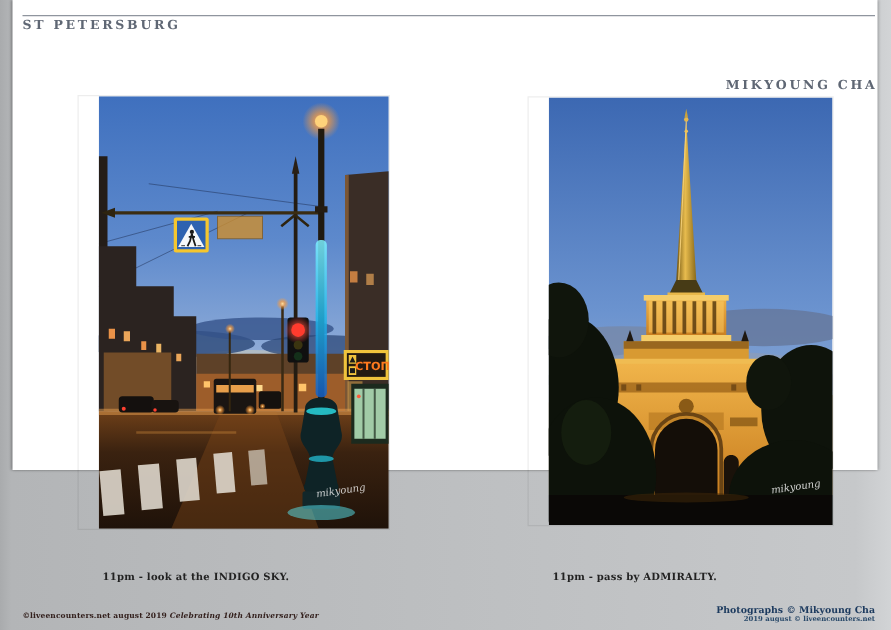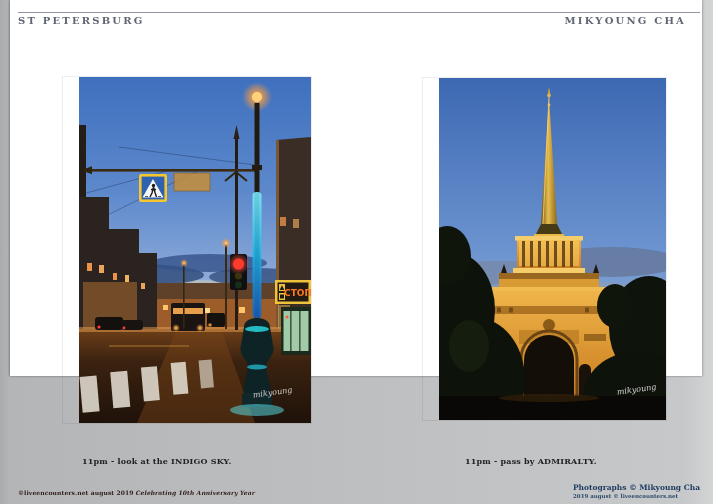--- a/index.html
+++ b/index.html
@@ -5,33 +5,33 @@
   html,body{margin:0;padding:0;width:713px;height:504px;overflow:hidden;
     font-family:"DejaVu Serif","Liberation Serif",serif;}
   body{background:linear-gradient(90deg,#a9abad 0,#b3b5b7 9px,#c6c8ca 96%,#d2d4d6 100%);}
   .page{position:absolute;left:10px;top:0;width:692px;height:376px;background:#ffffff;
     box-shadow:-1px 0 2px rgba(0,0,0,.30),1px 0 2px rgba(0,0,0,.18);}
   .header-rule{position:absolute;left:8px;top:12px;width:682px;height:0;
     border-top:1px solid #8f959e;}
   .hdr{position:absolute;top:15px;font-size:10px;font-weight:bold;letter-spacing:2.2px;
     color:#5f6774;white-space:nowrap;}
   .hdr.left{left:8px;}
-  .hdr.right{right:18px;margin-right:-2px;}
+  .hdr.right{right:2px;margin-right:-2px;margin-top:48px;}
   .photo{position:absolute;outline:1px solid rgba(0,0,0,.07);padding-left:16px;}
   .photo svg{display:block;width:100%;height:100%;}
   .photo-left{left:53px;top:77px;width:232px;height:346px;}
   .photo-right{left:413px;top:78px;width:227px;height:342px;}
   .caption{position:absolute;top:456px;font-size:8px;font-weight:bold;color:#222222;
     letter-spacing:.2px;margin-left:19px;}
   .caption-left{left:53px;}
-  .caption-right{left:436px;text-align:right;}
+  .caption-right{left:413px;text-align:right;}
   .footer-left{position:absolute;left:8px;top:489px;font-size:6px;font-weight:bold;
     color:#33201d;letter-spacing:.1px;}
   .footer-left .it{font-style:italic;}
-  .footer-right{position:absolute;right:2px;top:483px;color:#1c3a5e;}
+  .footer-right{position:absolute;right:2px;top:483px;text-align:right;color:#1c3a5e;}
   .footer-right .fr1{font-size:7.5px;font-weight:bold;}
   .footer-right .fr2{font-size:5.5px;font-weight:bold;color:#2a4a6a;margin-top:1px;}
 </style>
 </head>
 <body>
 
 <div class="page">
 
   <div class="header-rule"></div>
   <span class="hdr left">ST PETERSBURG</span>

